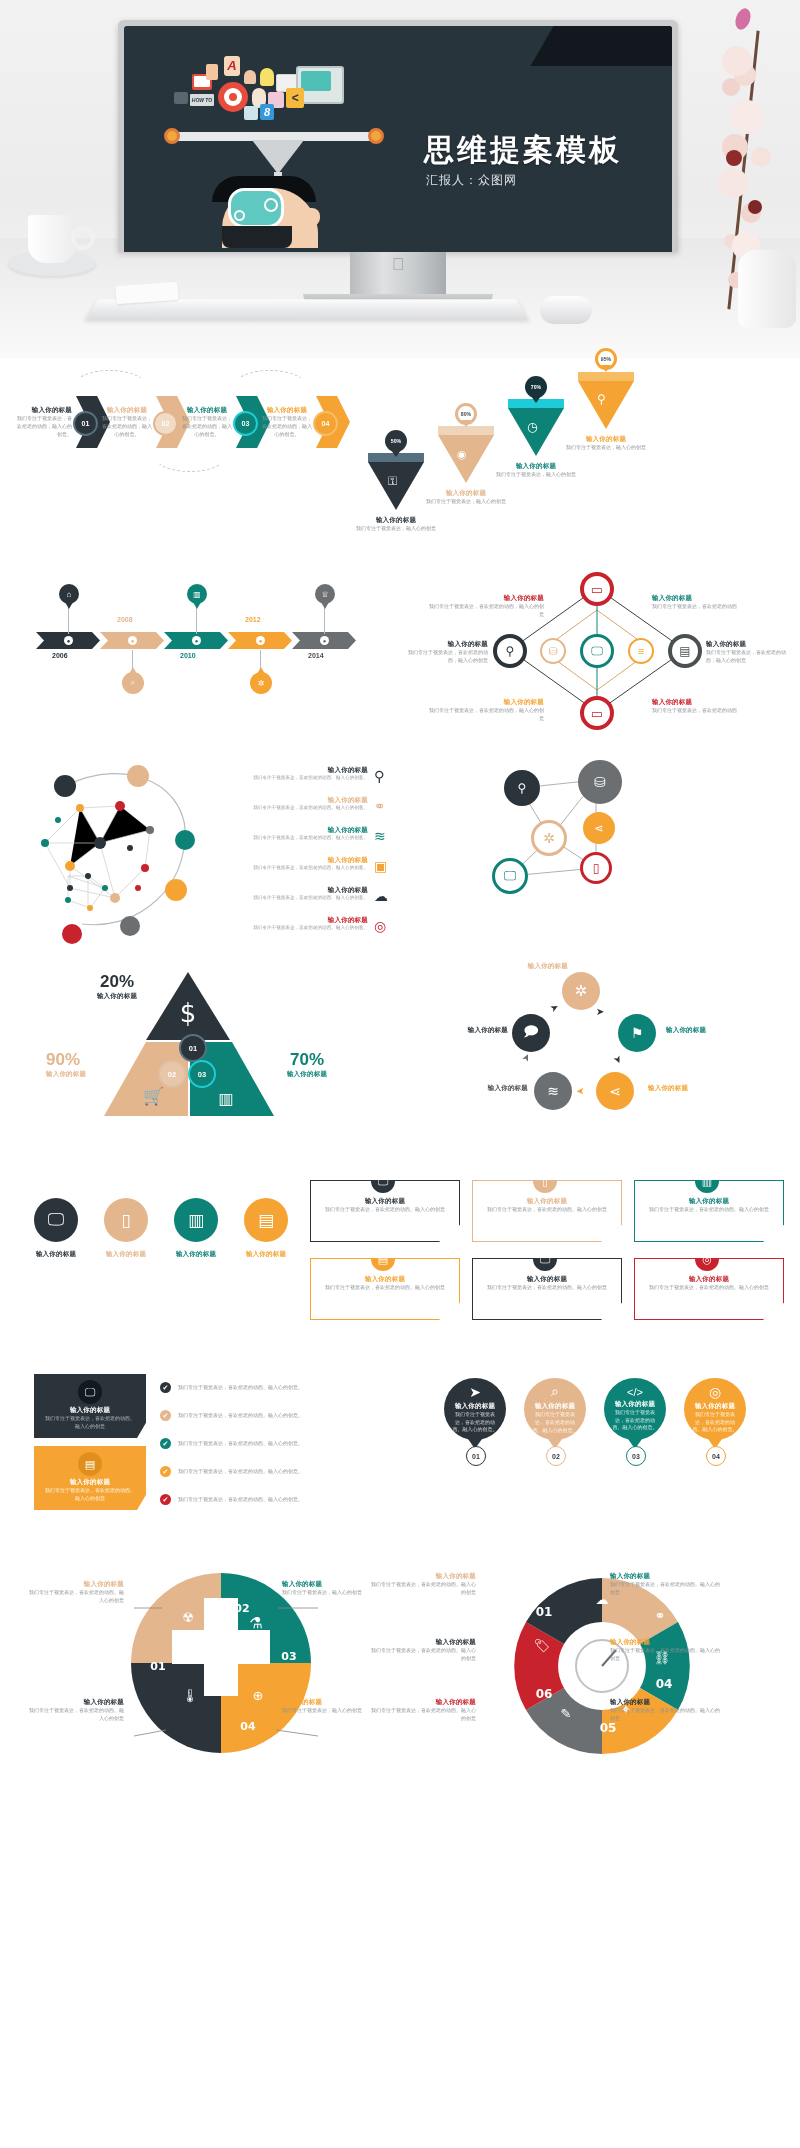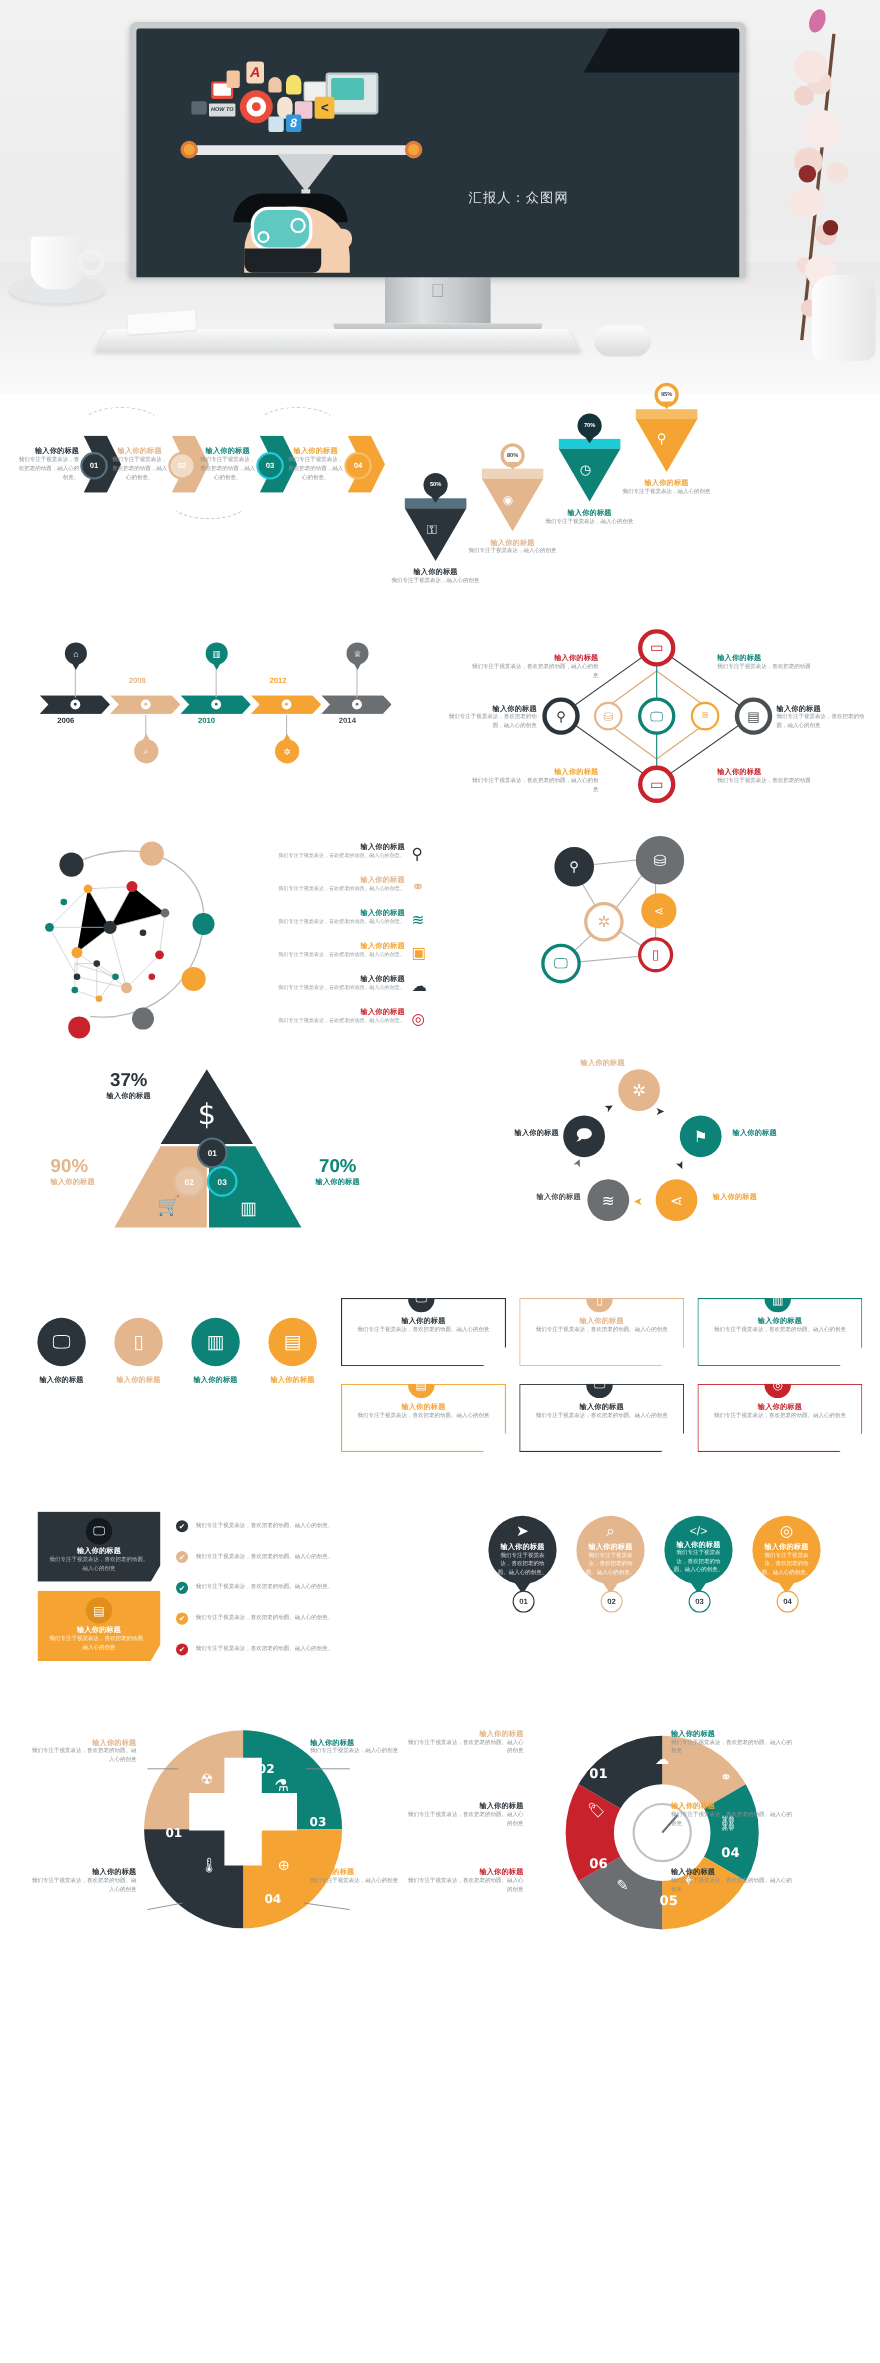--- a/index.html
+++ b/index.html
@@ -145,20 +145,21 @@
           <div class="funnel-stem"></div>
           <div class="hat"></div>
           <div class="head"></div>
           <div style="position:absolute;left:140px;top:160px;width:16px;height:18px;background:#f3cfb0;border-radius:0 8px 8px 0"></div>
           <div class="brain"></div>
           <div style="position:absolute;left:100px;top:150px;width:14px;height:14px;border:2.5px solid #fff;border-radius:50%;box-sizing:border-box"></div>
           <div style="position:absolute;left:70px;top:162px;width:11px;height:11px;border:2px solid #fff;border-radius:50%;box-sizing:border-box"></div>
           <div style="position:absolute;left:58px;top:178px;width:70px;height:22px;background:#1c2226;border-radius:0 0 8px 8px"></div>
         </div>
 
+        <div class="slide-title">思维提案模板</div>
         <div class="slide-sub">汇报人：众图网</div>
       </div>
     </div>
     <div class="apple-logo"></div>
     <div class="stand-neck"></div>
     <div class="stand-base"></div>
   </div>
 
   <div style="position:absolute;left:92px;top:296px;width:430px;height:26px;background:linear-gradient(180deg,#fbfbfb,#dcdddf);border-radius:3px;transform:perspective(300px) rotateX(40deg);box-shadow:0 3px 5px rgba(0,0,0,.12)"></div>
   <div style="position:absolute;left:540px;top:296px;width:52px;height:28px;background:linear-gradient(180deg,#fdfdfd,#d9dadc);border-radius:14px"></div>
@@ -448,21 +449,21 @@
       <polygon points="112,76 154,76 196,150 112,150" fill="#0d8277"></polygon>
       <text x="110" y="56" font-size="26" fill="#fff" text-anchor="middle" font-family="DejaVu Sans">$</text>
       <text x="76" y="136" font-size="17" fill="#fff" text-anchor="middle" font-family="DejaVu Sans">🛒</text>
       <text x="148" y="138" font-size="16" fill="#fff" text-anchor="middle" font-family="DejaVu Sans">▥</text>
     </svg>
     <div class="ring" style="--r:#55707e;--f:#2b343b;left:179px;top:86px;width:24px;height:24px;font-size:7.5px">01</div>
     <div class="ring" style="--r:#dcc0a6;--f:#e8c6a7;left:158px;top:112px;width:24px;height:24px;font-size:7.5px">02</div>
     <div class="ring" style="--r:#1ecbd9;--f:#0d8277;left:188px;top:112px;width:24px;height:24px;font-size:7.5px">03</div>
 
     <div style="position:absolute;left:86px;top:24px;text-align:center;width:62px">
-      <div style="font-size:17px;font-weight:bold;color:#2b343b">37%</div>
+      <div style="font-size:17px;font-weight:bold;color:#2b343b">20%</div>
       <div class="lbl" style="color:#2b343b">输入你的标题</div>
     </div>
     <div style="position:absolute;left:46px;top:102px;text-align:left;width:62px">
       <div style="font-size:17px;font-weight:bold;color:#e3b68d">90%</div>
       <div class="lbl" style="color:#e3b68d">输入你的标题</div>
     </div>
     <div style="position:absolute;left:276px;top:102px;text-align:center;width:62px">
       <div style="font-size:17px;font-weight:bold;color:#0d8277">70%</div>
       <div class="lbl" style="color:#0d8277">输入你的标题</div>
     </div>

